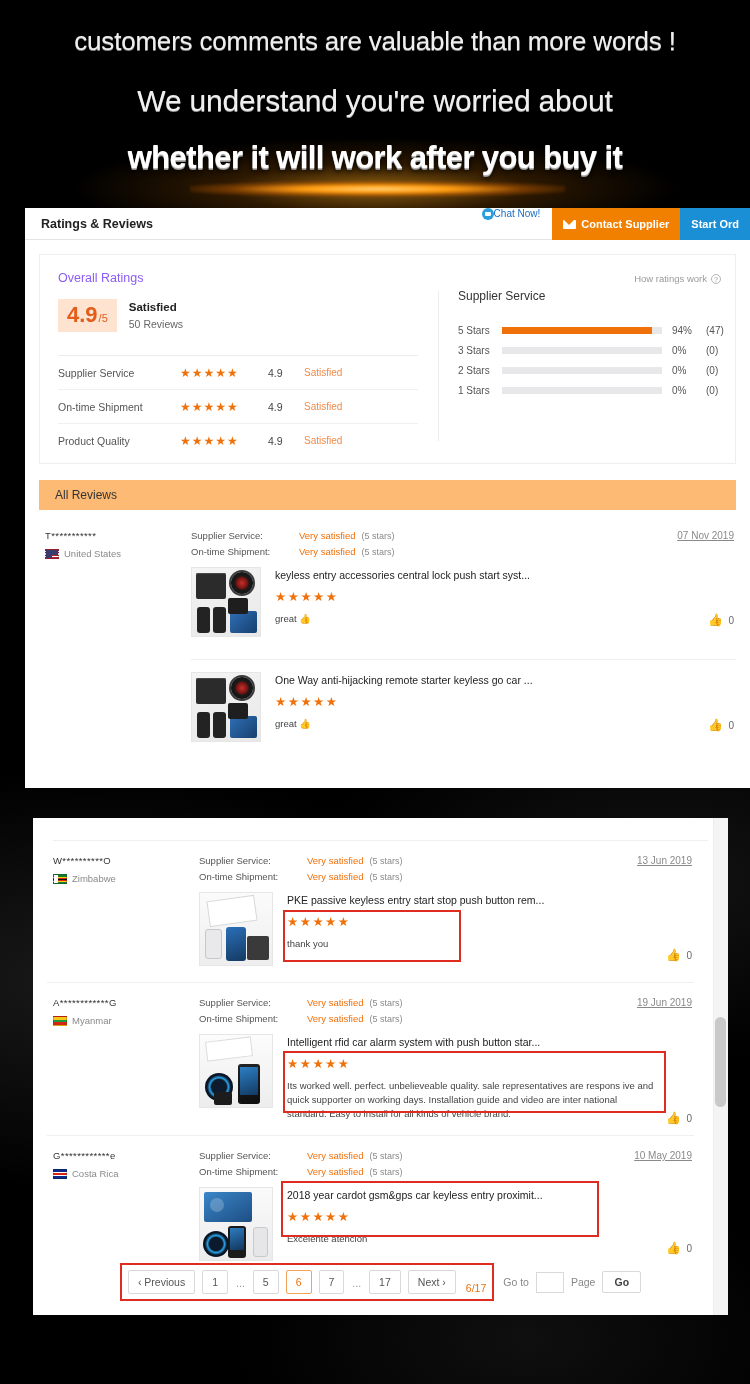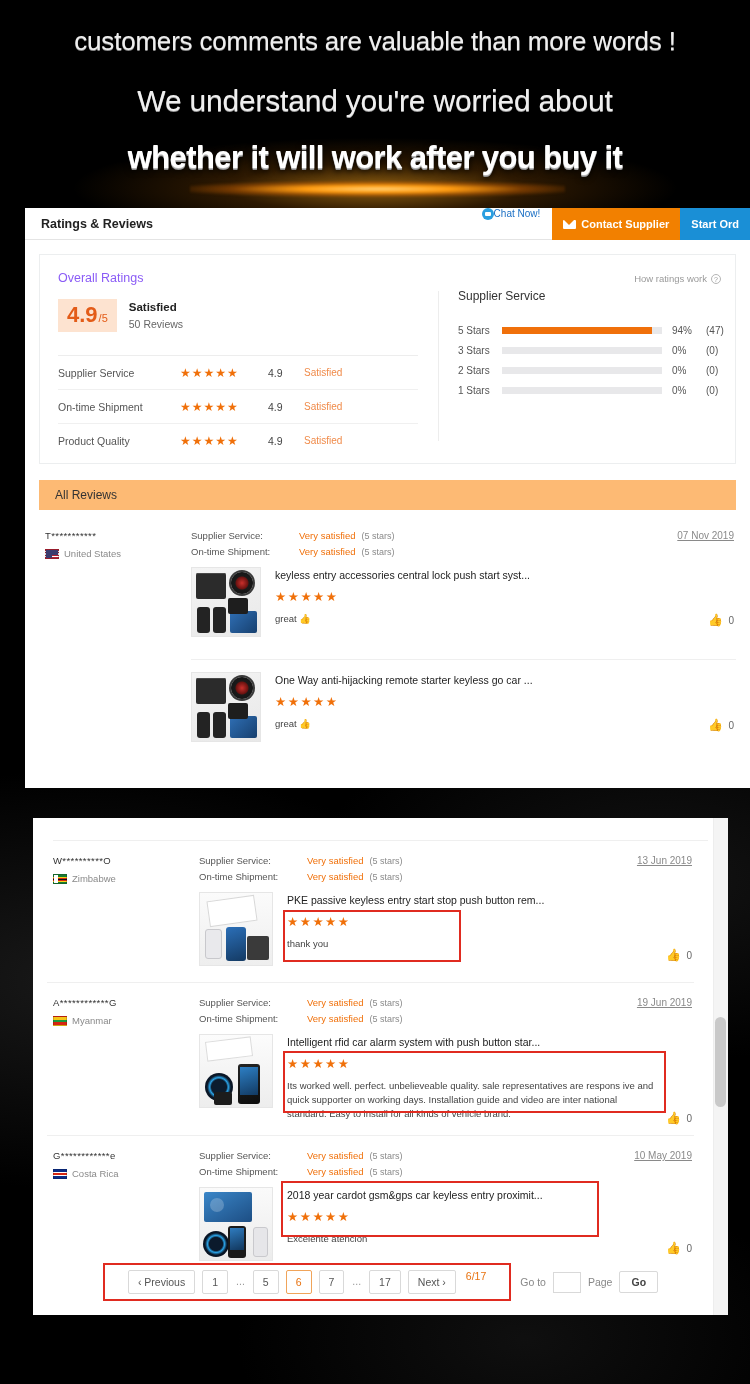--- a/index.html
+++ b/index.html
@@ -159,21 +159,21 @@
   .t4 .phone { position:absolute; left:28px; bottom:2px; width:18px; height:32px; background:#1b1b1b; border-radius:3px; }
   .t4 .phone::after { content:""; position:absolute; left:2px; top:2px; right:2px; height:22px; background:linear-gradient(160deg,#2f7cc0,#11365c); }
   .t4 .rem { position:absolute; right:4px; bottom:3px; width:15px; height:30px; background:#e6e6e9; border:1px solid #c9c9cd; border-radius:3px; }
 
   
   .scrollbar { position:absolute; right:0; top:0; width:15px; height:100%; background:#f4f4f4; border-left:1px solid #ededed; }
   .scrollthumb { position:absolute; right:2px; top:40%; width:11px; height:90px; background:#c9c9c9; border-radius:6px; }
 
   
   .pager-wrap { position:absolute; left:0; bottom:14px; width:695px; display:flex; justify-content:center; }
-  .pager { display:flex; align-items:flex-start; gap:7px; padding:7px 25px; position:relative; }
+  .pager { display:flex; align-items:flex-end; gap:7px; padding:7px 8px; position:relative; }
   .pg { border:1px solid #d9d9d9; background:#fff; color:#555; font-size:10.5px; padding:5px 9px; min-width:24px; text-align:center; border-radius:2px; }
   .pg.active { border-color:#f0a45a; color:#e8720f; }
   .pg.ellipsis { border:none; background:transparent; padding:5px 1px; min-width:10px; color:#999; }
   .pg-count { font-size:10.5px; color:#e8720f; margin-left:3px; }
   .goto { display:flex; align-items:center; gap:7px; margin-left:9px; font-size:10.5px; color:#888; }
   .goto-input { width:28px; height:21px; border:1px solid #d9d9d9; background:#fff; }
   .btn-go { border:1px solid #d9d9d9; background:#fff; color:#444; font-size:10.5px; font-weight:bold; padding:4px 11px; border-radius:2px; }
 </style>
 </head>
 <body>

